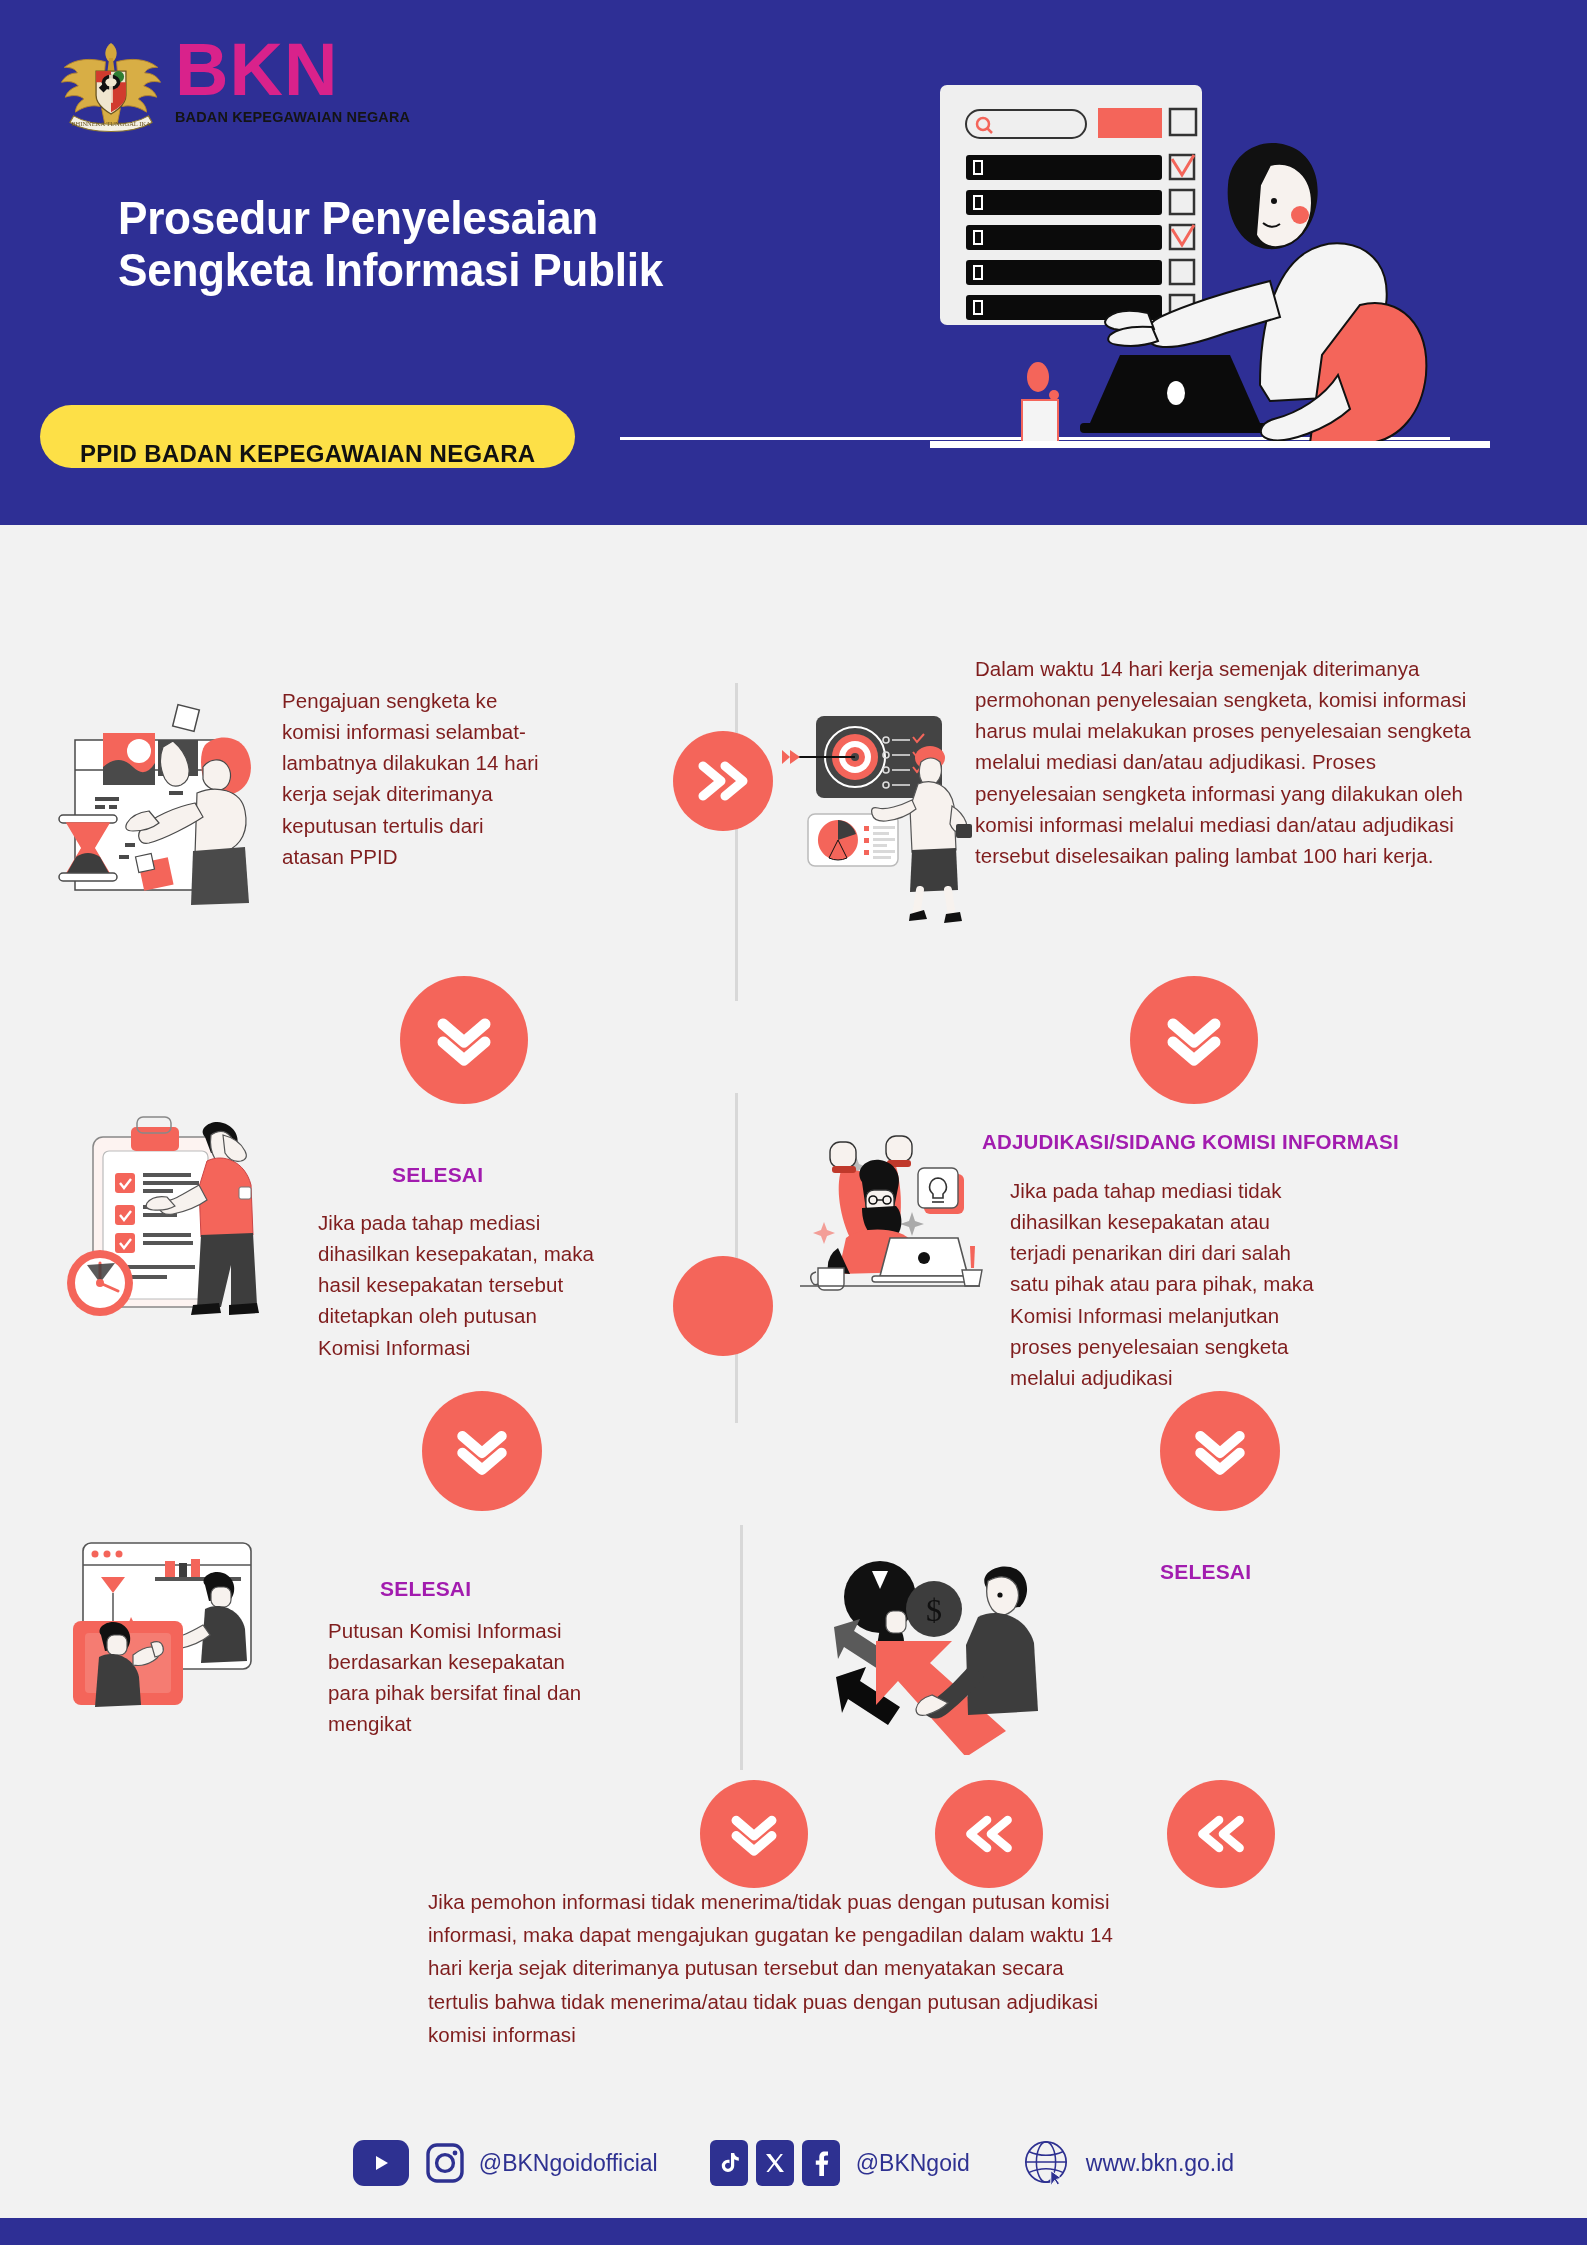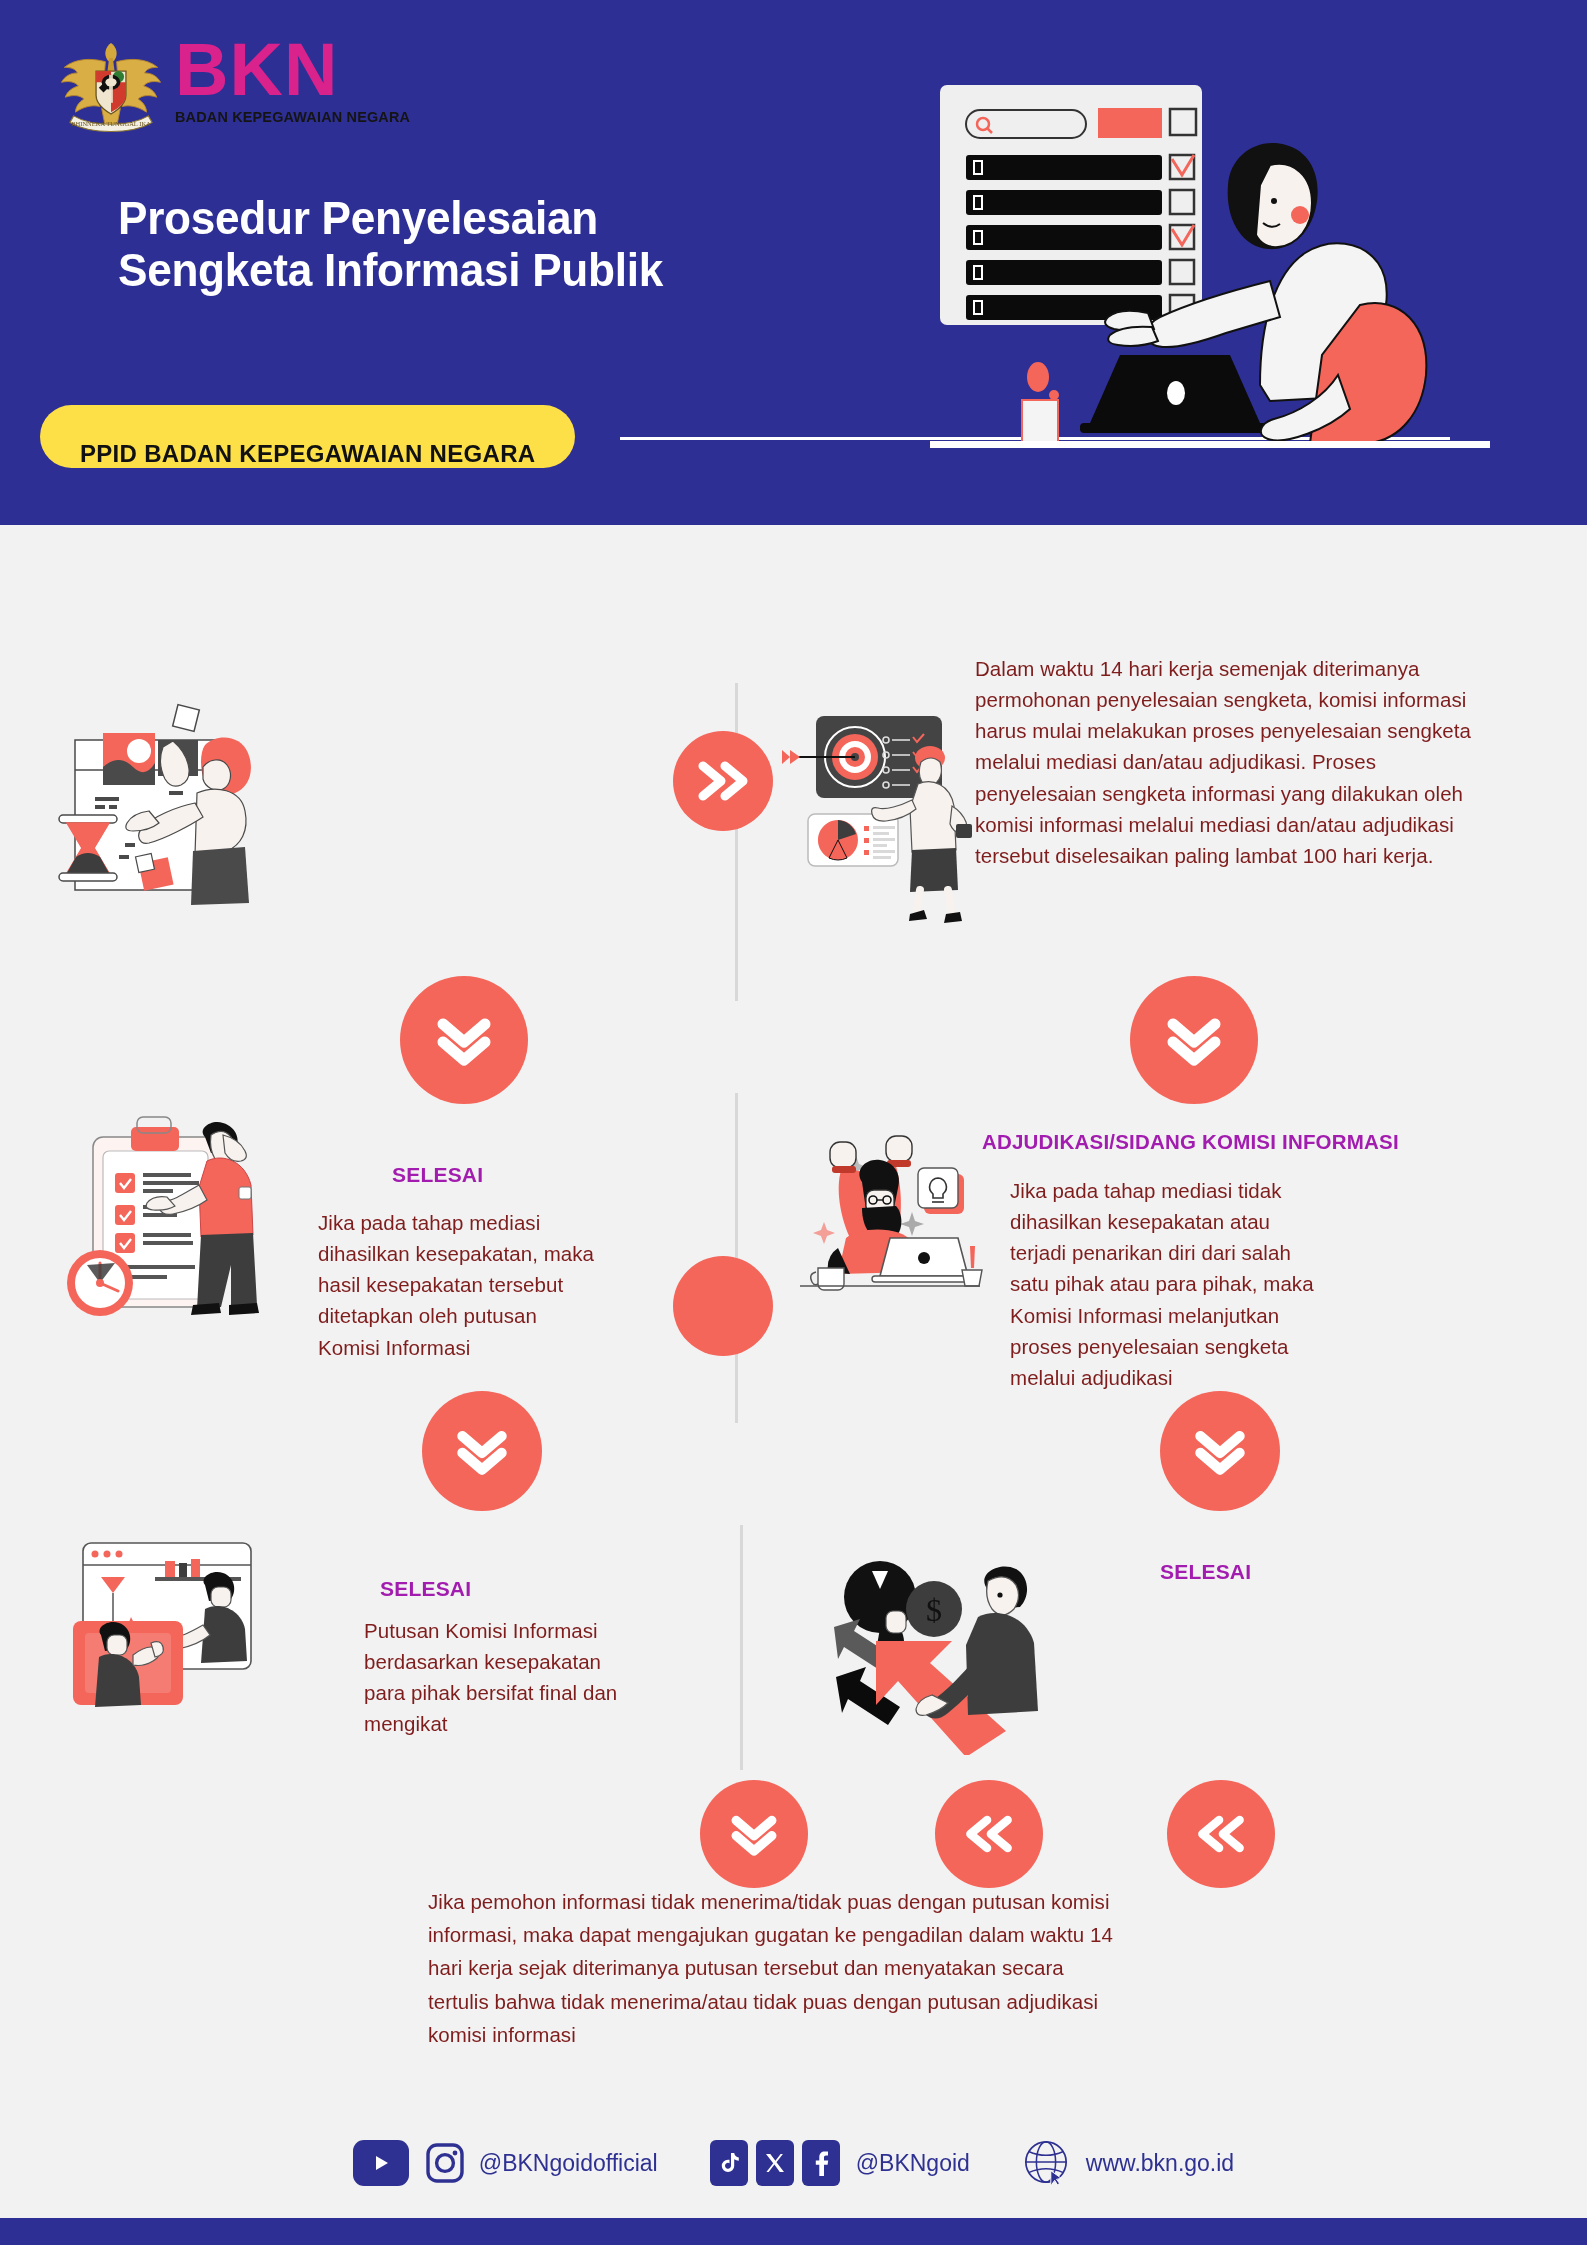--- a/index.html
+++ b/index.html
@@ -303,20 +303,21 @@
       <path d="M160 70 C172 58 196 60 203 78 C210 96 204 112 190 118 C176 124 160 114 157 98 C155 86 156 76 160 70 Z" fill="#f4655a"></path>
       <path d="M158 92 C164 84 176 82 182 90 C188 98 186 110 178 114 C170 118 160 112 158 104 Z" fill="#f7f2ee" stroke="#4a4a4a" stroke-width="1.2"></path>
       <path d="M152 118 C170 110 196 114 200 136 C204 156 196 170 182 176 L150 180 Z" fill="#f7f2ee" stroke="#4a4a4a" stroke-width="1.2"></path>
       <path d="M148 176 L200 172 L204 228 L146 230 Z" fill="#4a4a4a"></path>
       <path d="M150 128 C130 132 108 142 98 152 C90 160 94 170 104 168 C120 164 146 150 158 142 Z" fill="#f7f2ee" stroke="#4a4a4a" stroke-width="1.2"></path>
       <path d="M104 136 q-16 2 -22 12 q-4 8 6 8 q16 0 26 -8 z" fill="#f7f2ee" stroke="#4a4a4a" stroke-width="1.2"></path>
       <path d="M128 66 q14 12 16 28 q1 12 -8 16 q-10 4 -16 -6 q-8 -16 -2 -32 z" fill="#f7f2ee" stroke="#4a4a4a" stroke-width="1.2"></path>
       <rect x="96" y="185" width="30" height="28" fill="#f4655a" transform="rotate(-12 111 199)"></rect>
       <rect x="92" y="180" width="16" height="16" fill="#fff" stroke="#4a4a4a" stroke-width="1.2" transform="rotate(-12 100 188)"></rect>
     </svg>
+    <div class="txt" style="left:282px; top:160px; width:262px;">Pengajuan sengketa ke komisi informasi selambat-lambatnya dilakukan 14 hari kerja sejak diterimanya keputusan tertulis dari atasan PPID</div>
 
     <div class="arrow-badge" style="left:673px; top:731px; width:100px; height:100px; top:731px;">
     </div>
     <div class="arrow-badge" style="left:673px; top:206px; width:100px; height:100px;">
       <svg width="60" height="50" viewBox="0 0 60 50">
         <path d="M10 10 L28 25 L10 40" fill="none" stroke="#fff" stroke-width="9" stroke-linecap="round" stroke-linejoin="round"></path>
         <path d="M32 10 L50 25 L32 40" fill="none" stroke="#fff" stroke-width="9" stroke-linecap="round" stroke-linejoin="round"></path>
       </svg>
     </div>
 
@@ -520,21 +521,21 @@
       <rect x="18" y="96" width="110" height="84" rx="8" fill="#f4655a"></rect>
       <rect x="30" y="108" width="86" height="60" rx="4" fill="#fff" opacity="0.15"></rect>
 
       <path d="M46 110 C40 102 54 94 64 98 C76 102 78 116 72 124 L50 126 Z" fill="#111"></path>
       <rect x="52" y="110" width="20" height="20" rx="7" fill="#f7f2ee" stroke="#555" stroke-width="1.2"></rect>
       <path d="M44 132 C58 124 80 132 84 152 L86 180 L40 182 Z" fill="#3d3d3d"></path>
       <path d="M78 130 q16 -12 24 -6 q6 6 -4 12 q-10 6 -20 4 z" fill="#f7f2ee" stroke="#555" stroke-width="1.2"></path>
       <path d="M96 118 q10 -4 12 4 q2 8 -8 10 z" fill="#f7f2ee" stroke="#555" stroke-width="1.2"></path>
     </svg>
     <div class="heading" style="left:380px; top:1052px;">SELESAI</div>
-    <div class="txt" style="left:328px; top:1090px; width:280px;margin-left:36px;">Putusan Komisi Informasi berdasarkan kesepakatan para pihak bersifat final dan mengikat</div>
+    <div class="txt" style="left:328px; top:1090px; width:280px;">Putusan Komisi Informasi berdasarkan kesepakatan para pihak bersifat final dan mengikat</div>
 
     <svg class="illu" style="left:790px; top:1000px; width:260px; height:230px;" viewBox="0 0 260 230">
 
       <circle cx="90" cy="72" r="36" fill="#111"></circle>
       <path d="M82 46 l16 0 l-8 18 z" fill="#fff"></path>
       <path d="M92 92 C104 92 116 104 114 124 L86 126 Z" fill="#111"></path>
       <rect x="96" y="86" width="20" height="22" rx="7" fill="#f7f2ee" stroke="#555" stroke-width="1.2"></rect>
 
       <circle cx="144" cy="84" r="28" fill="#3d3d3d"></circle>
       <text x="144" y="96" font-size="32" fill="#111" text-anchor="middle" font-family="Liberation Serif, serif">$</text>

